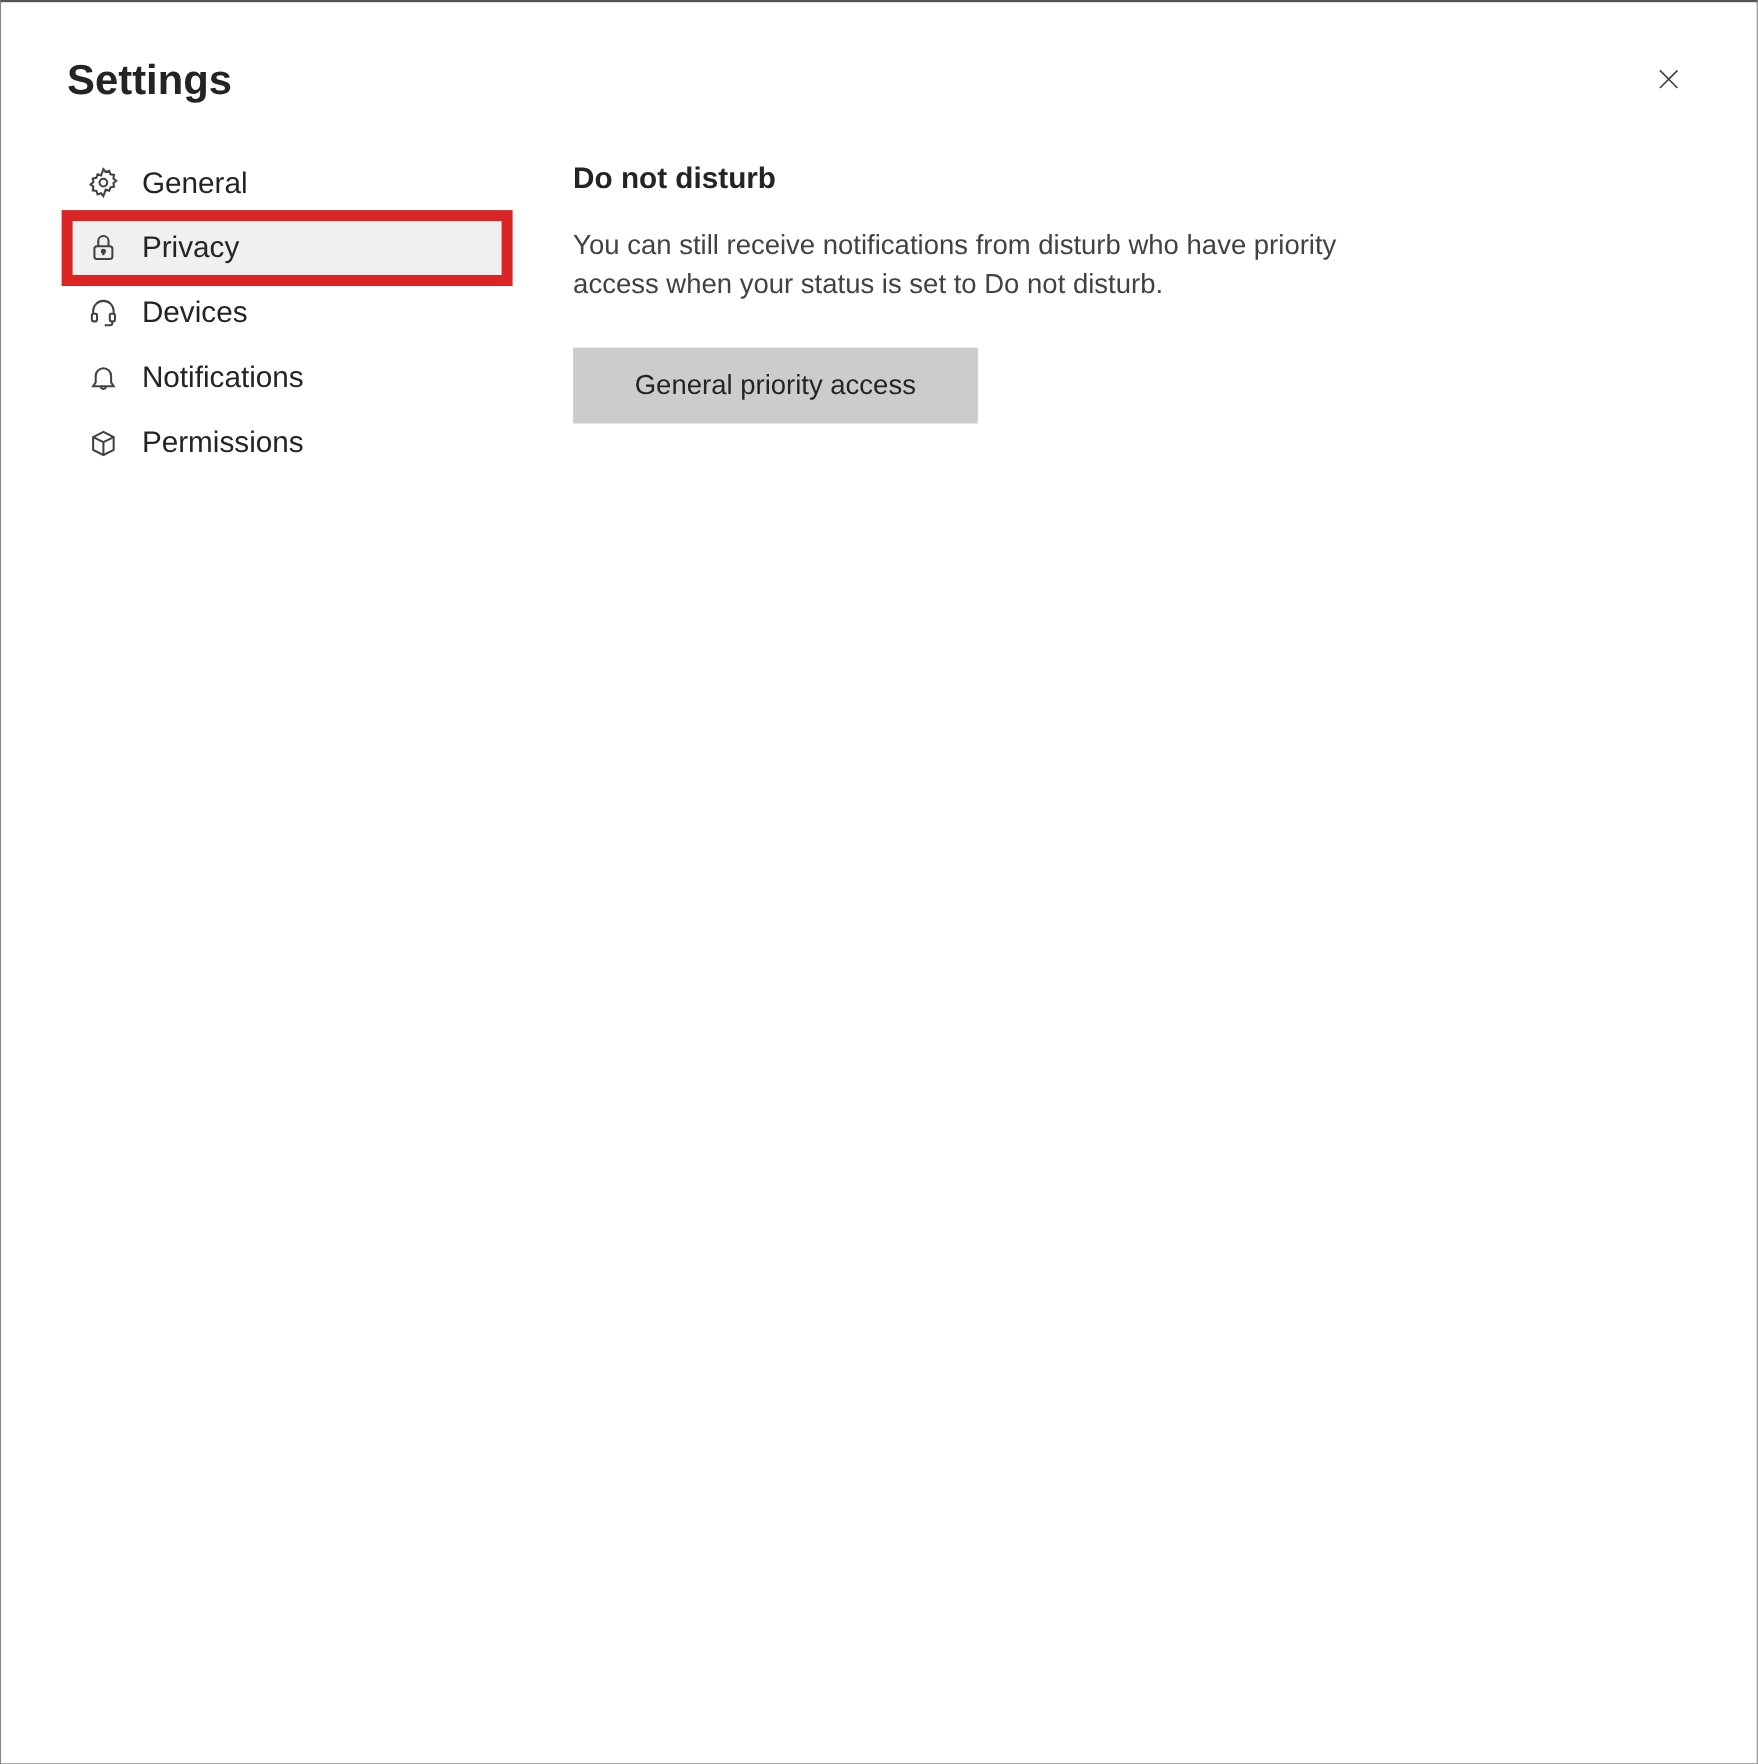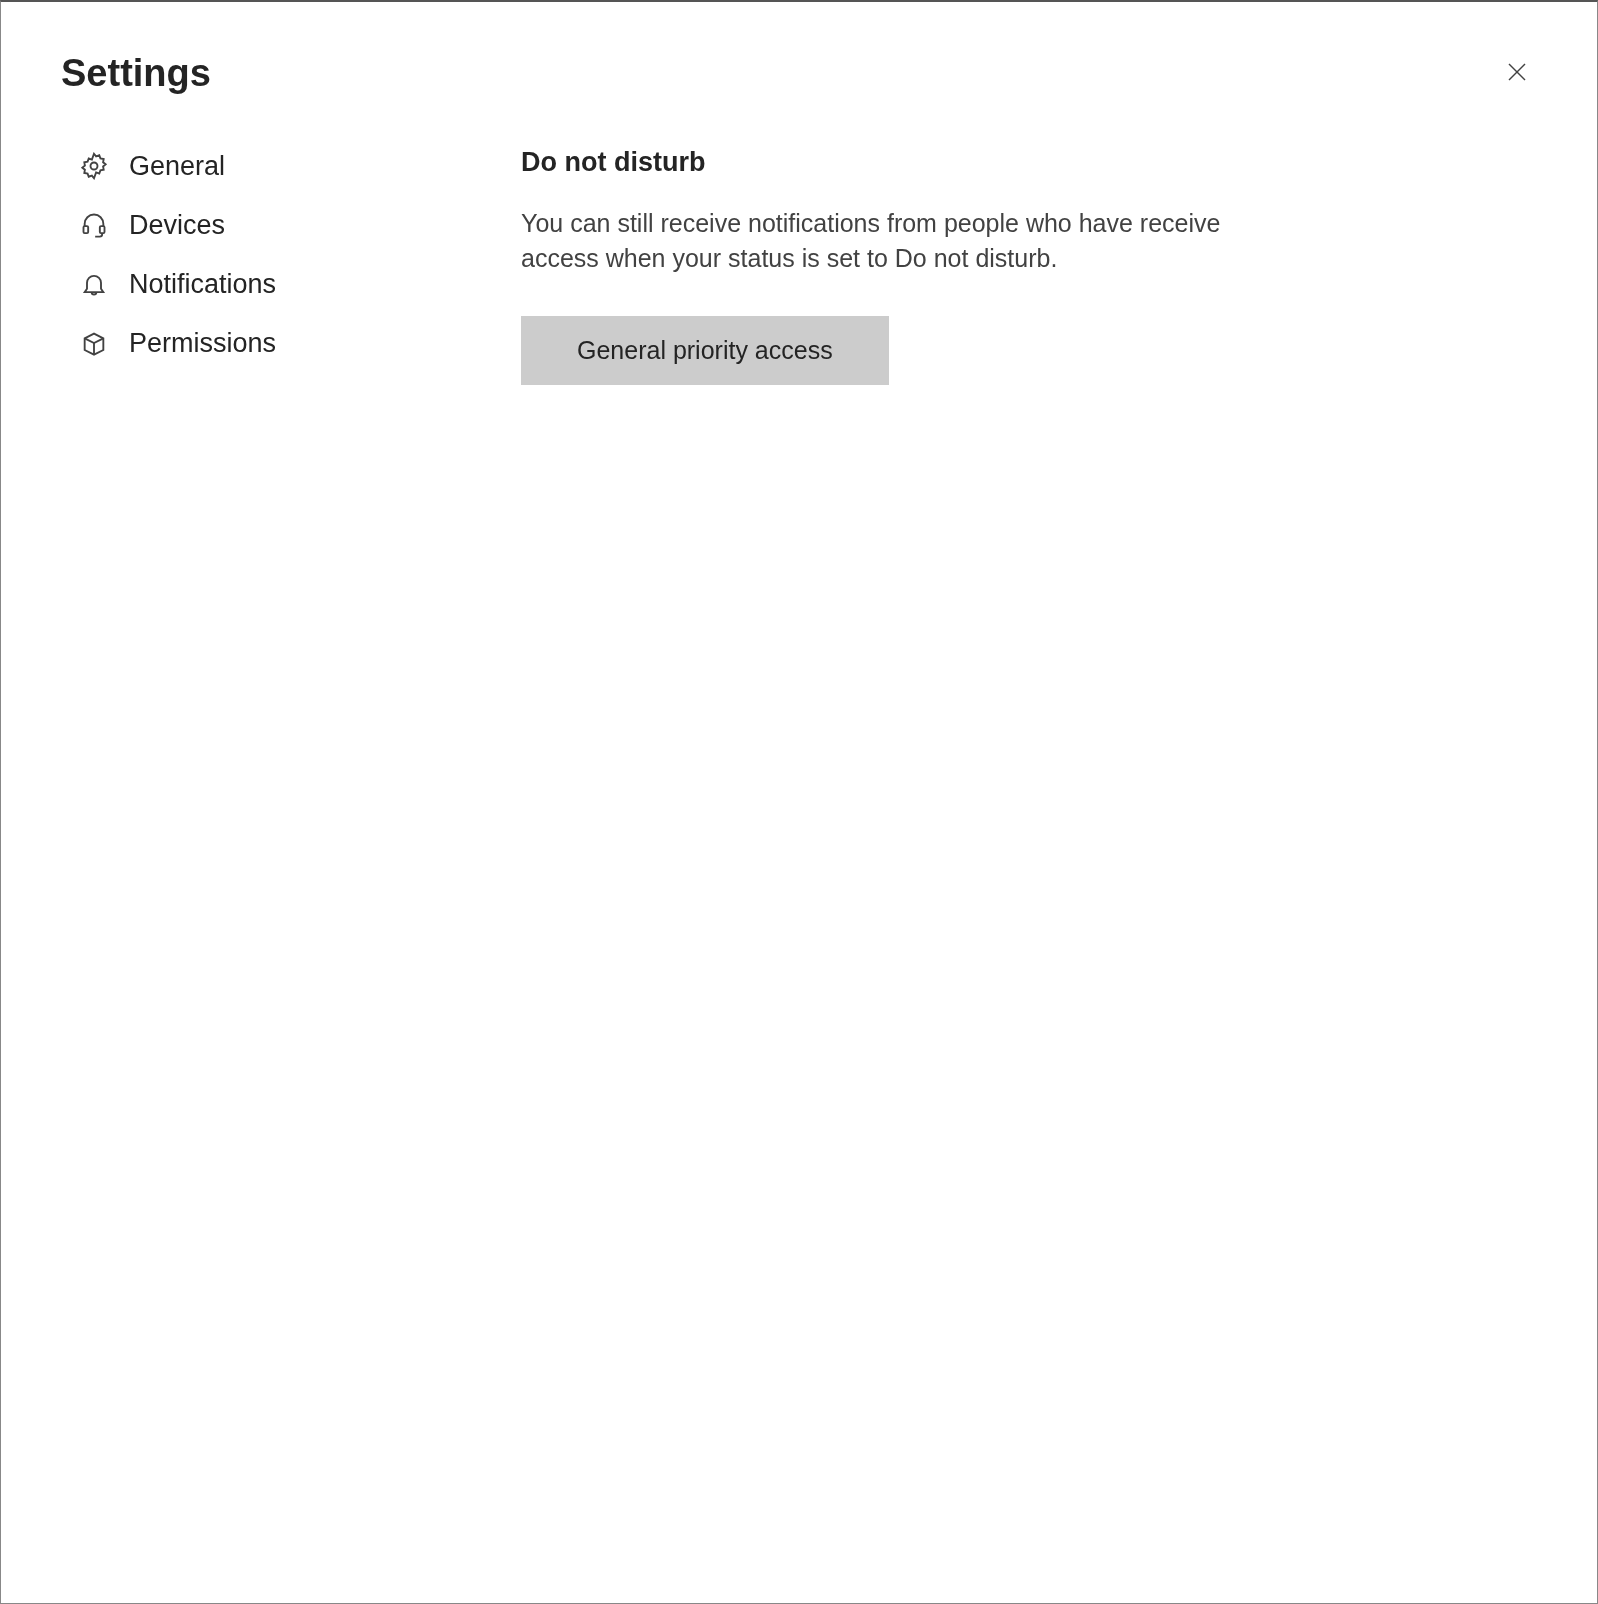--- a/index.html
+++ b/index.html
@@ -134,20 +134,31 @@
       <div class="sidebar-item">
         <span class="sidebar-icon">
           <svg viewBox="0 0 24 24" fill="none" stroke="currentColor" stroke-width="1.6">
             <circle cx="12" cy="12" r="3"></circle>
             <path d="M12 1.5l1.8 2.2 2.7-.9 1 2.7 2.8.5-.5 2.8 2.2 1.8-2.2 1.8.5 2.8-2.8.5-1 2.7-2.7-.9L12 22.5l-1.8-2.2-2.7.9-1-2.7-2.8-.5.5-2.8L2 13.4l2.2-1.8-.5-2.8 2.8-.5 1-2.7 2.7.9z"></path>
           </svg>
         </span>
         <span class="sidebar-label">General</span>
       </div>
 
+      <div class="sidebar-item active highlighted">
+        <span class="sidebar-icon">
+          <svg viewBox="0 0 24 24" fill="none" stroke="currentColor" stroke-width="1.6">
+            <rect x="5" y="11" width="14" height="10" rx="2"></rect>
+            <path d="M8 11V7a4 4 0 0 1 8 0v4"></path>
+            <circle cx="12" cy="15" r="1.2" fill="currentColor"></circle>
+            <line x1="12" y1="16" x2="12" y2="18"></line>
+          </svg>
+        </span>
+        <span class="sidebar-label">Privacy</span>
+      </div>
 
       <div class="sidebar-item">
         <span class="sidebar-icon">
           <svg viewBox="0 0 24 24" fill="none" stroke="currentColor" stroke-width="1.6">
             <path d="M4 13v-2a8 8 0 0 1 16 0v2"></path>
             <rect x="3" y="13" width="4" height="6" rx="1"></rect>
             <rect x="17" y="13" width="4" height="6" rx="1"></rect>
             <path d="M19 19v1a2 2 0 0 1-2 2h-4"></path>
           </svg>
         </span>
@@ -173,17 +184,17 @@
           </svg>
         </span>
         <span class="sidebar-label">Permissions</span>
       </div>
 
 
     </nav>
 
     <div class="main-content">
       <h2 class="section-title">Do not disturb</h2>
-      <p class="section-description">You can still receive notifications from people who have receive access when your status is set to Do not disturb.</p>
+      <p class="section-description">You can still receive notifications from disturb who have priority access when your status is set to Do not disturb.</p>
       <button class="action-button">General priority access</button>
     </div>
   </div>
 </div>
 
 </body></html>

